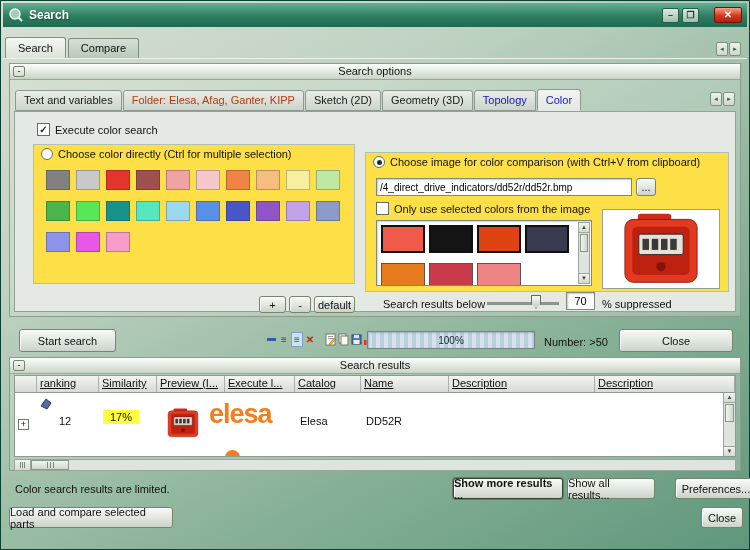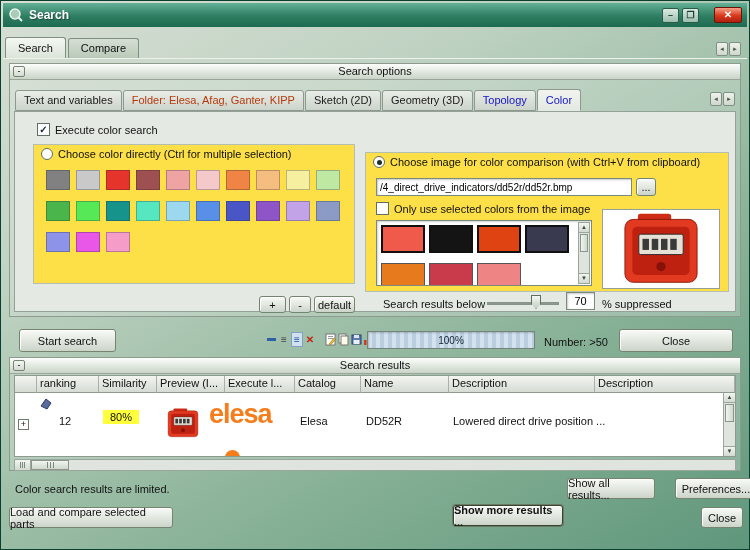--- a/index.html
+++ b/index.html
@@ -31,21 +31,21 @@
   .tab-arrows { position:absolute; display:flex; gap:1px; }
   .main-arrows { right:8px; top:41px; }
   .arrow-btn { width:12px; height:14px; border:1px solid #7f8f81; border-radius:2px;
     background:linear-gradient(#eef2ec,#cfd8cd); font-size:6px; line-height:12px; text-align:center; color:#4c584c; }
 
   
   .btn { display:inline-flex; align-items:center; justify-content:center;
     background:linear-gradient(#f8faf6,#e0e6de 55%,#ccd4ca); border:1px solid #75846f;
     border-radius:3px; box-shadow:inset 1px 1px 0 #fff; font-family:"Liberation Sans",sans-serif;
     font-size:11px; color:#111; cursor:default; }
-  .btn.emph { font-weight:bold; border:1px solid #39442f; box-shadow:inset 1px 1px 0 #fff,0 0 0 1px #6a7a64;margin-top:27px; }
+  .btn.emph { font-weight:bold; border:1px solid #39442f; box-shadow:inset 1px 1px 0 #fff,0 0 0 1px #6a7a64; }
   .input { background:#fff; border:1px solid #7b8a7d; box-shadow:inset 1px 1px 2px rgba(0,0,0,.22);
     font-family:"Liberation Sans",sans-serif; font-size:10px; padding:0 3px; }
   .group { position:absolute; border:1px solid #8d9b8e; background:rgba(228,234,226,.28); }
   .group-hd { position:relative; height:16px; text-align:center; line-height:15px; font-size:11px;
     background:linear-gradient(#fcfefb,#c9d4c7); border-bottom:1px solid #9aa69a; }
   .collapse-btn { position:absolute; left:3px; top:2px; width:12px; height:11px; font-size:9px; line-height:9px;
     text-align:center; border:1px solid #75846f; border-radius:2px;
     background:linear-gradient(#f4f7f2,#d4dcd2); }
   .checkbox,.radio-row { display:flex; align-items:center; gap:5px; position:absolute; }
   .box { width:13px; height:13px; background:#fff; border:1px solid #5f6f61; display:inline-flex;
@@ -113,21 +113,21 @@
   .progress { position:absolute; left:366px; top:330px; width:168px; height:18px; border:1px solid #75847a;
     background:repeating-linear-gradient(90deg,#d3e2ee 0 4px,#b9cfdf 4px 8px);
     display:flex; align-items:center; justify-content:center; box-shadow:inset 1px 1px 2px rgba(0,0,0,.2); }
   .progress-text { font-size:10px; color:#102030; }
   #number-label { position:absolute; left:543px; top:335px; }
   #toolbar-close { position:absolute; left:618px; top:328px; width:114px; height:23px; }
 
   
   #results { left:8px; right:8px; top:356px; height:114px; }
   .tablewrap { position:absolute; left:4px; right:4px; top:17px; height:82px; background:#fff; border:1px solid #8d9b8e; }
-  .thead { display:flex; height:17px; }
+  .thead { display:flex; height:17px;text-decoration:underline; }
   .hcell { background:linear-gradient(#f3f5f1,#d6dbd4); border-right:1px solid #a8b0a7;
     border-bottom:1px solid #8d9b8e; font-size:11px; padding:1px 3px; white-space:nowrap; overflow:hidden; }
   .hcell.fill { flex:1; }
   .tbody { position:absolute; left:0; right:13px; top:17px; bottom:0; overflow:hidden; background:#fff; }
   .expander { position:absolute; left:3px; top:26px; width:11px; height:11px; background:#fff;
     border:1px solid #6a7a6c; font-size:9px; line-height:9px; text-align:center; }
   .rank-text { position:absolute; left:44px; top:22px; }
   .sim-chip { position:absolute; left:88px; top:17px; padding:1px 7px; font-size:11px; }
   .row-device { position:absolute; left:147px; top:3px; }
   .elesa-logo { position:absolute; left:194px; top:6px; font-size:27px; font-weight:bold; letter-spacing:-1px;
@@ -362,38 +362,37 @@
           <div class="hcell fill">Description</div>
         </div>
       <div class="tbody">
         <span class="expander">+</span>
         <span style="position:absolute;left:24px;top:4px;">
           <svg width="14" height="14" viewBox="0 0 14 14">
               <path d="M2 9 L7 2 L12 6 L8 12 Z" fill="#5a6a9a" stroke="#2a3a6a"></path>
             </svg>
         </span>
         <span class="rank-text">12</span>
-        <span class="sim-chip" style="background: rgb(255, 255, 60);">80%</span>
+        <span class="sim-chip" style="background: rgb(255, 255, 60);">17%</span>
         <span class="row-device">
           <svg width="42" height="54" viewBox="0 0 110 80" preserveAspectRatio="xMidYMid meet">
             <rect x="30" y="2" width="36" height="12" rx="3" fill="#cf2c16"></rect>
             <rect x="16" y="8" width="78" height="68" rx="9" fill="#e23a20" stroke="#8a1508"></rect>
             <rect x="24" y="16" width="62" height="52" rx="5" fill="#bf2110"></rect>
             <rect x="31" y="24" width="48" height="22" rx="2" fill="#e6e1d6" stroke="#2a2a2a"></rect>
             <rect x="35" y="29" width="7" height="12" fill="#3a3a3a"></rect>
             <rect x="45" y="29" width="7" height="12" fill="#3a3a3a"></rect>
             <rect x="55" y="29" width="7" height="12" fill="#3a3a3a"></rect>
             <rect x="65" y="29" width="7" height="12" fill="#3a3a3a"></rect>
             <circle cx="55" cy="59" r="5" fill="#861106"></circle>
           </svg>
         </span>
         <span class="elesa-logo">elesa</span>
         <span class="cat-text">Elesa</span>
         <span class="name-text">DD52R</span>
-        <span class="desc-text">Lowered direct drive position ...</span>
         <span class="row2-dot"></span>
       </div>
       <div class="vscroll results">
         <div class="scroll-arrow">▲</div>
         <div class="scroll-thumb"></div>
         <div class="scroll-arrow bottom">▼</div>
       </div>
     </div>
     <div class="hscroll">
       <span class="grip-box">

